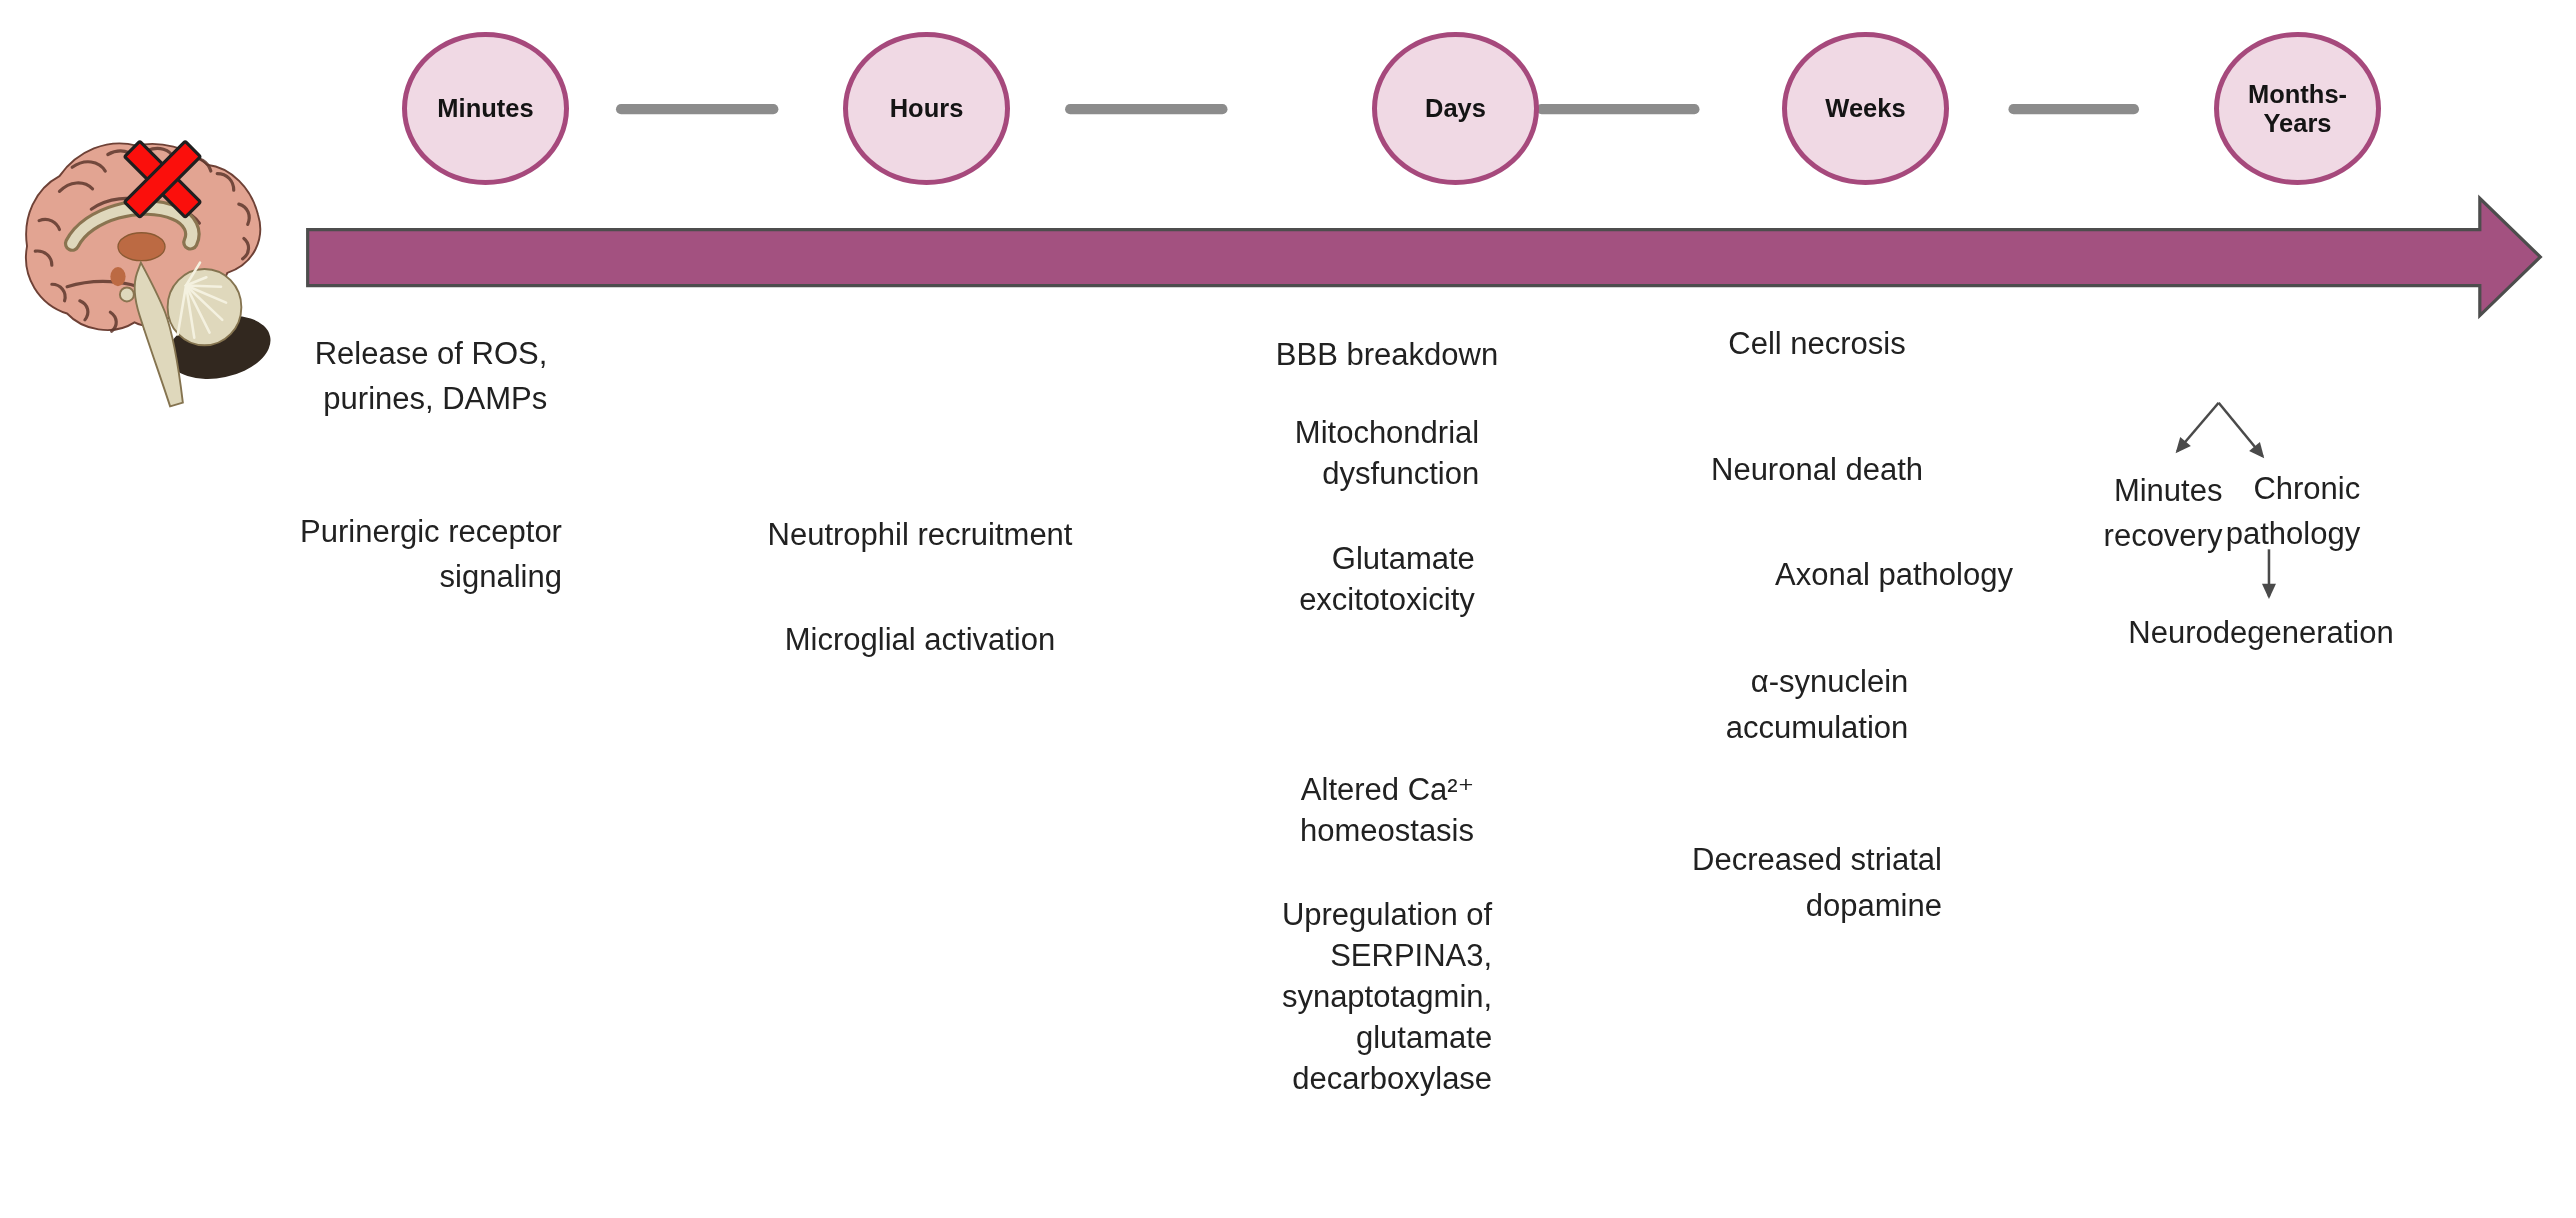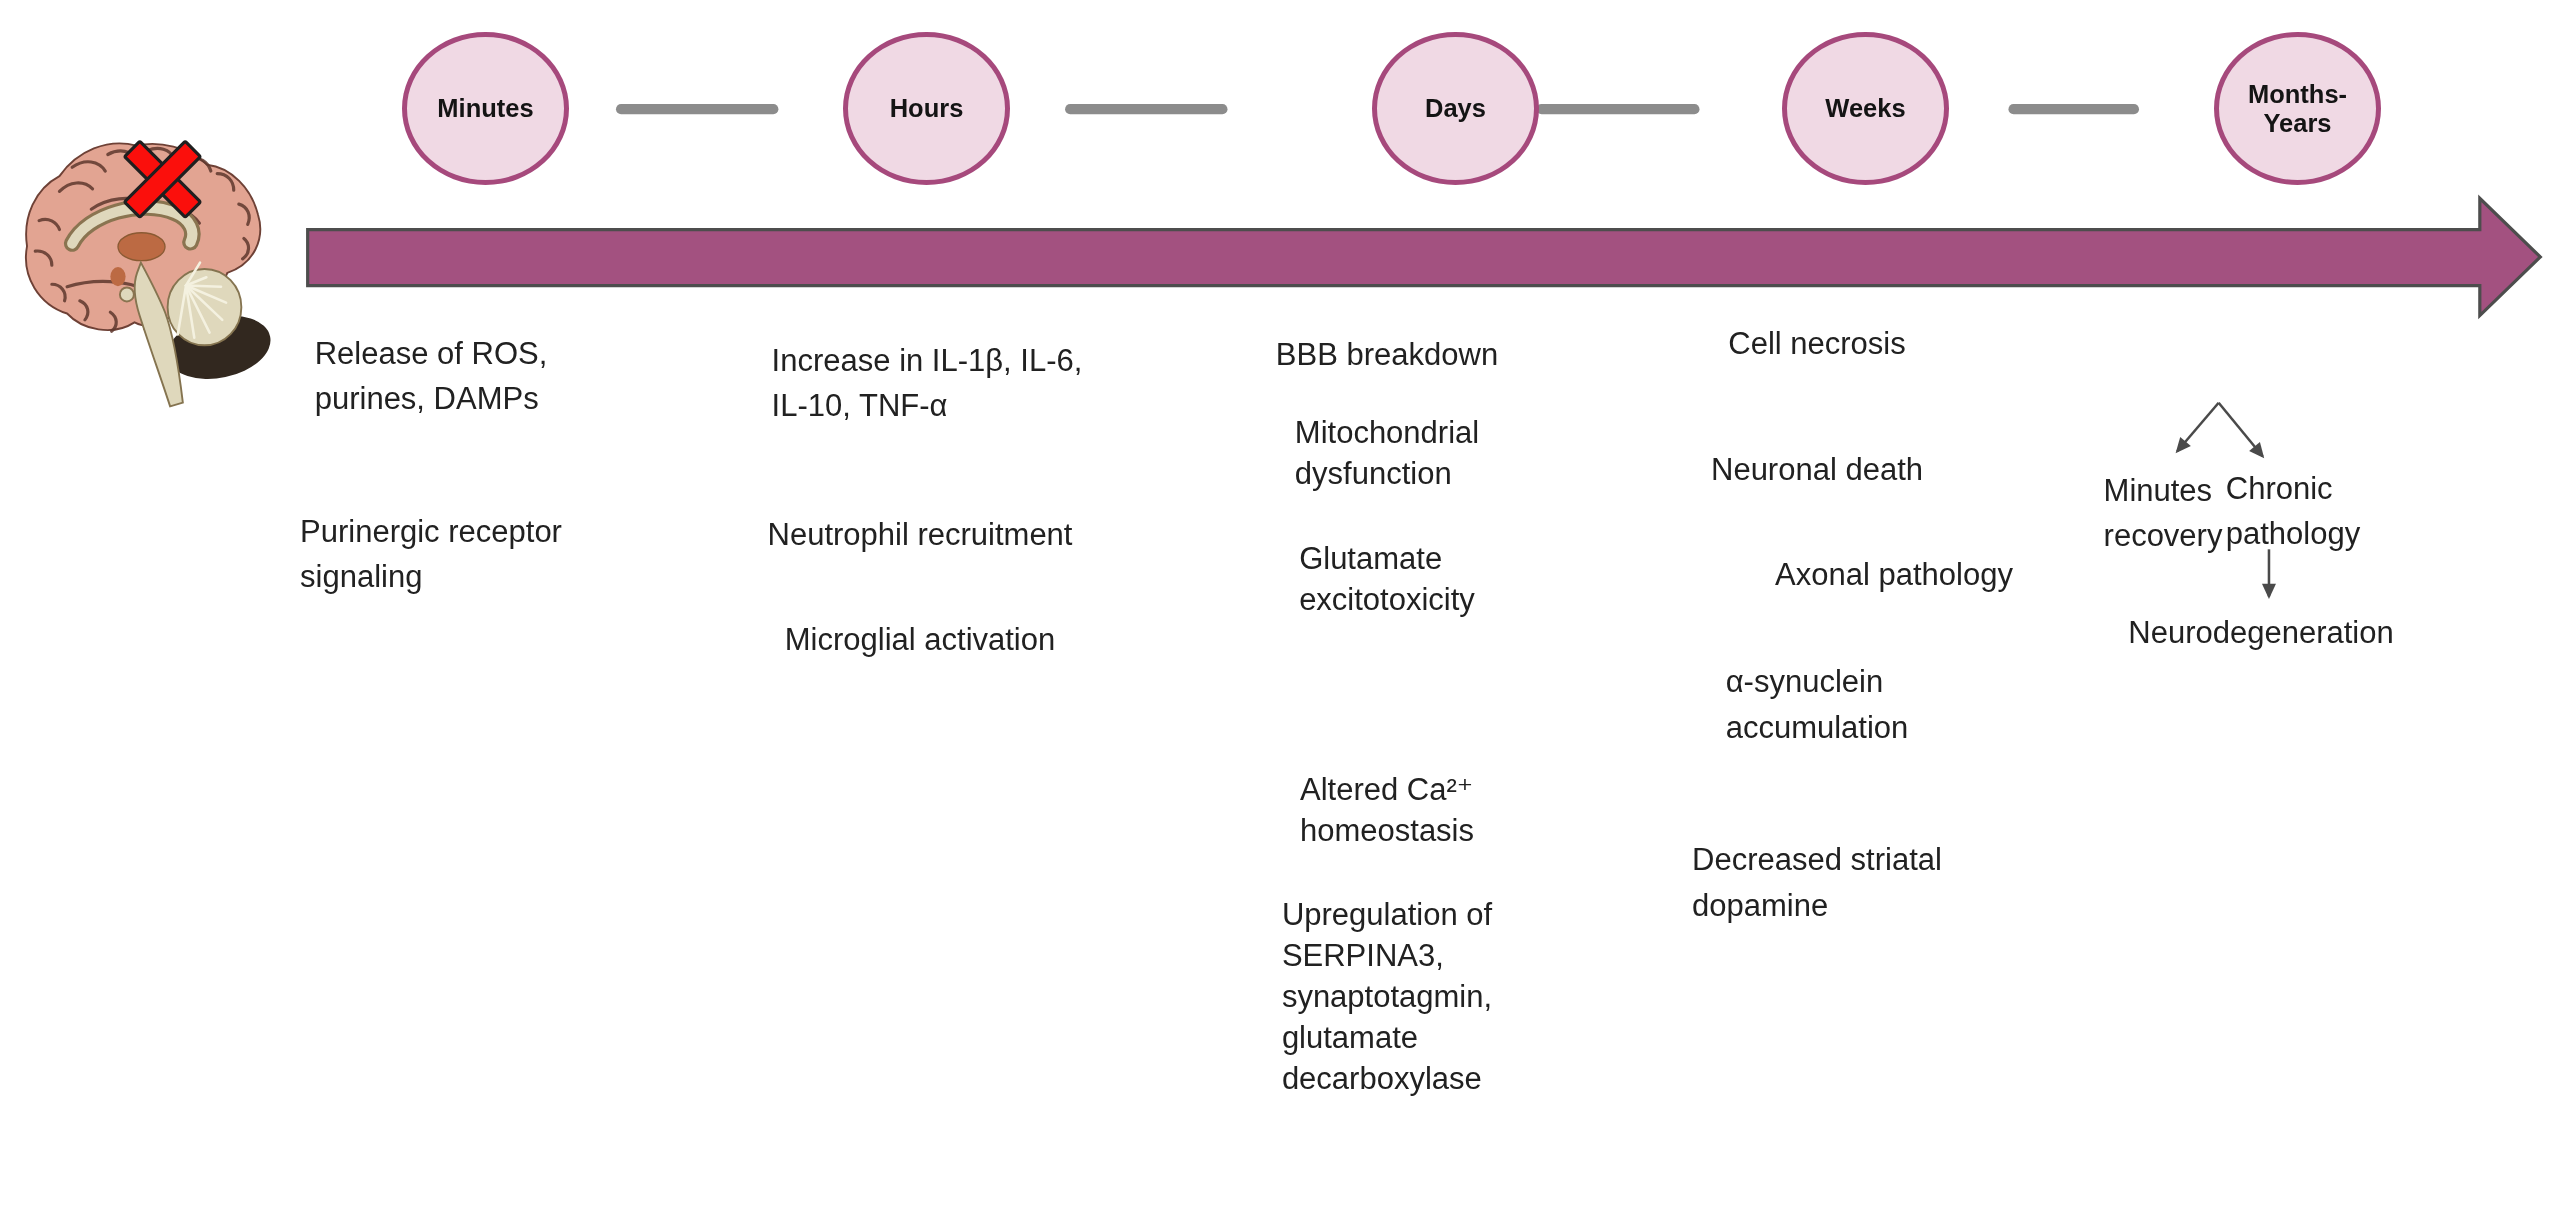--- a/index.html
+++ b/index.html
@@ -3,21 +3,21 @@
 <meta charset="utf-8">
 <style>
   html,body{margin:0;padding:0;background:#fff;}
   .canvas{position:relative;width:2576px;height:1205px;background:var(--background,#fff);
           font-family:"Liberation Sans","DejaVu Sans",sans-serif;overflow:hidden;}
   .overlay{position:absolute;left:0;top:0;width:2576px;height:1219px;pointer-events:none;}
   .stage-circle{position:absolute;top:32px;width:167px;height:153px;box-sizing:border-box;
                 border:5.7px solid var(--circle-border,#A6497C);background:var(--circle-fill,#F0D9E4);
                 border-radius:50%;display:flex;flex-direction:column;align-items:center;justify-content:center;
                 font-weight:bold;font-size:25.5px;line-height:29px;color:#141414;text-align:center;}
-  .event{position:absolute;transform:translateX(-50%);text-align:left;font-size:31px;line-height:45px;
+  .event{position:absolute;transform:translateX(-50%);text-align:right;font-size:31px;line-height:45px;
          color:var(--text,#212121);white-space:nowrap;}
   .lh64{line-height:41px;}
   .lh72{line-height:46px;}
   .brain-wrap{position:absolute;left:6.4px;top:96px;width:299px;height:318px;}
 </style>
 </head>
 <body>
 
 <div class="canvas">
 
@@ -116,24 +116,20 @@
 
   <div class="event" style="left:431px;top:331px">
     <div>Release of ROS,</div>
     <div>purines, DAMPs</div>
   </div>
   <div class="event" style="left:431px;top:509px">
     <div>Purinergic receptor</div>
     <div>signaling</div>
   </div>
 
-  <div class="event" style="left:927px;top:338px">
-    <div>Increase in IL-1β, IL-6,</div>
-    <div>IL-10, TNF-α</div>
-  </div>
   <div class="event" style="left:920px;top:512px">
     <div>Neutrophil recruitment</div>
   </div>
   <div class="event" style="left:920px;top:617px">
     <div>Microglial activation</div>
   </div>
 
   <div class="event lh64" style="left:1387px;top:334px">
     <div>BBB breakdown</div>
   </div>

